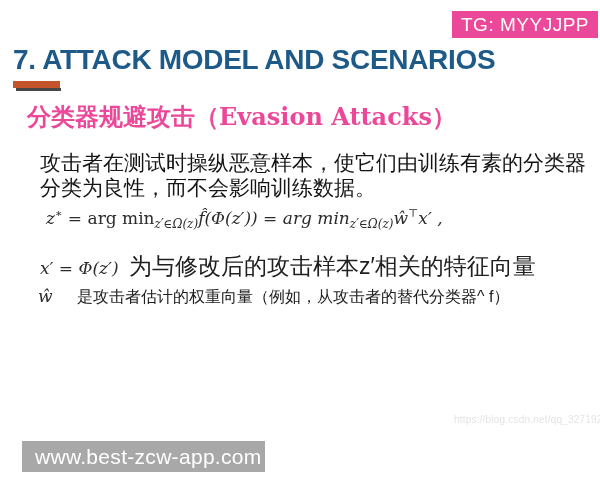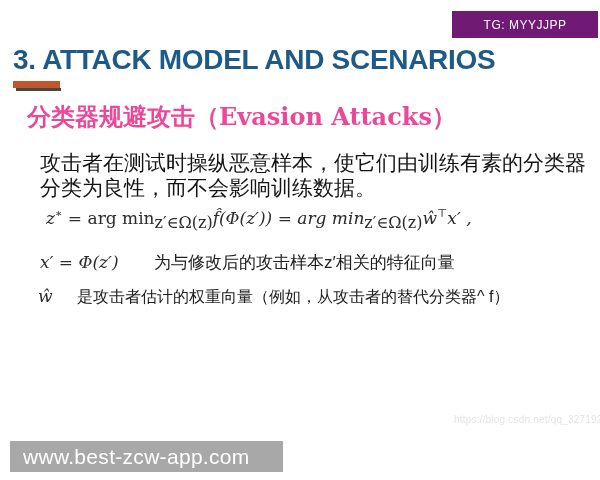--- a/index.html
+++ b/index.html
@@ -9,23 +9,23 @@
     height: 480px;
     background: #ffffff;
     overflow: hidden;
     font-family: "Liberation Sans", sans-serif;
   }
   
   .tg-badge {
     position: absolute;
     left: 452px; top: 11px;
     width: 146px; height: 27px;
-    background: #701a75;
+    background: #ec4899;
     color: #ffffff;
-    font-size: 12px;
+    font-size: 19px;
     display: flex; align-items: center; justify-content: center;
     letter-spacing: 0.5px;
   }
   
   .title {
     position: absolute;
     left: 13px; top: 44px;
     margin: 0;
     font-size: 28px;
     font-weight: bold;
@@ -75,36 +75,37 @@
     color: #2b2b2b;
     white-space: nowrap;
   }
   .mi { font-style: italic; }
   .msup {
     font-style: italic;
     font-size: 11px;
     vertical-align: 7px;
   }
   .msub {
-    font-size: 16px;
+    font-style: italic;
+    font-size: 12px;
     vertical-align: -4px;
   }
   .math-line {
     position: absolute;
     color: #202020;
     white-space: nowrap;
   }
   .feature-line { left: 40px; top: 251px; }
   .feature-line .mi, .weight-line .mi {
     font-family: "DejaVu Serif", "Liberation Serif", serif;
     font-size: 17px;
     color: #2b2b2b;
     text-align: center;
   }
-  .feature-line .cjk { font-size: 17px; margin-left: 31px; }
+  .feature-line .cjk { font-size: 23px; margin-left: 6px; }
   .weight-line { left: 38px; top: 286px; }
   .weight-line .cjk { font-size: 16px; margin-left: 20px; }
   
   .notes {
     position: absolute;
     left: 15px; top: 331px;
     font-size: 20px;
     line-height: 25px;
     color: #dc2623;
     white-space: nowrap;
@@ -120,40 +121,40 @@
     position: absolute;
     left: 454px; top: 414px;
     font-size: 10px;
     color: #e4e4e4;
     letter-spacing: 0.2px;
     white-space: nowrap;
   }
   
   .site-box {
     position: absolute;
-    left: 10px; top: 441px;
-    width: 273px; height: 31px;
+    left: 22px; top: 441px;
+    width: 243px; height: 31px;
     background: #a8a8a8;
     color: #ffffff;
     font-size: 21px;
     display: flex; align-items: center;
     padding-left: 13px;
     box-sizing: border-box;
     letter-spacing: 0.3px;
     white-space: nowrap;
   }
 </style>
 </head>
 <body>
 
 <div class="slide">
 
   <div class="tg-badge">TG: MYYJJPP</div>
 
-  <h1 class="title">3. ATTACK MODEL AND SCENARIOS</h1>
+  <h1 class="title">7. ATTACK MODEL AND SCENARIOS</h1>
 
   <div class="title-underline"></div>
   <div class="title-underline-shadow"></div>
 
   <h2 class="heading">分类器规避攻击（Evasion Attacks）</h2>
 
   <p class="body-text">
     <span>攻击者在测试时操纵恶意样本，使它们由训练有素的分类器</span><br>
     <span>分类为良性，而不会影响训练数据。</span>
   </p>

